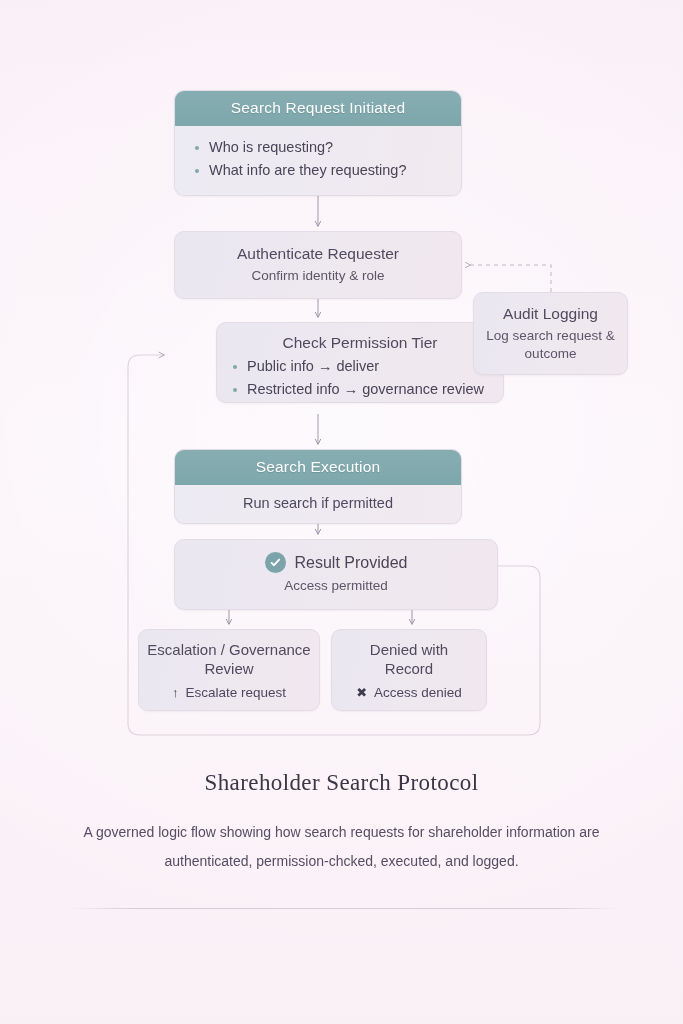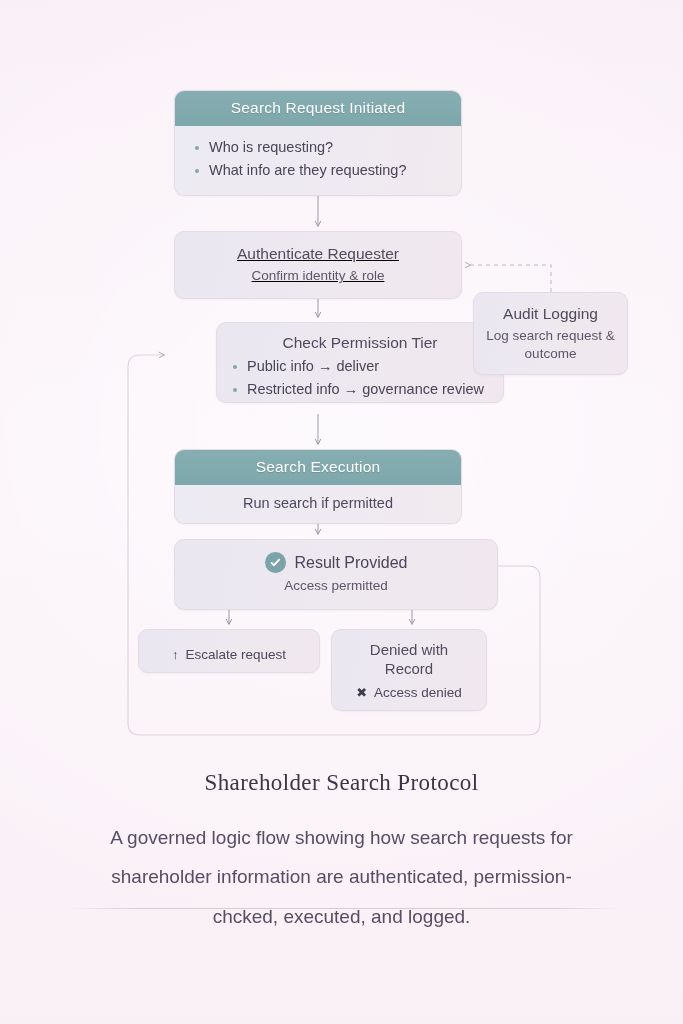--- a/index.html
+++ b/index.html
@@ -95,21 +95,21 @@
     line-height: 1.3;
   }
   .sub-center {
     font-size: 14.5px;
     color: #4f4860;
     text-align: center;
   }
 
   
   #n-initiated { left: 174px; top: 90px;  width: 288px; }
-  #n-auth      { left: 174px; top: 231px; width: 288px; padding: 12px 10px 13px; text-decoration: underline; }
+  #n-auth      { left: 174px; top: 231px; width: 288px; padding: 12px 10px 13px; }
   #n-perm      { left: 174px; top: 322px; width: 288px; padding: 11px 10px 0; margin-left: 42px; }
   #n-audit     { left: 473px; top: 292px; width: 155px; padding: 11px 8px 12px; }
   #n-exec      { left: 174px; top: 449px; width: 288px; }
   #n-result    { left: 174px; top: 539px; width: 324px; padding: 12px 10px 14px; }
   #n-escal     { left: 138px; top: 629px; width: 182px; padding: 10px 8px 10px; }
   #n-denied    { left: 331px; top: 629px; width: 156px; padding: 10px 24px 10px; }
 
   .perm-title {
     font-size: 15.5px;
     color: #514a5f;
@@ -172,21 +172,21 @@
   }
   .cap-title {
     font-family: "Liberation Serif", serif;
     font-size: 23px;
     color: #3b3545;
     letter-spacing: 0.4px;
   }
   .cap-desc {
     margin: 22px auto 16px;
     width: 520px;
-    font-size: 19px;
+    font-size: 14px;
     color: #554e64;
     line-height: 2.07;
   }
   .divider {
     position: absolute;
     left: 70px;
     top: 908px;
     width: 550px;
     height: 1px;
     background: linear-gradient(90deg, rgba(216,205,216,0) 0%, rgba(210,198,211,0.9) 12%, rgba(210,198,211,0.9) 88%, rgba(216,205,216,0) 100%);
@@ -271,20 +271,21 @@
         <svg width="13" height="13" viewBox="0 0 13 13">
           <path d="M2.6,6.9 L5.0,9.2 L10.2,3.6" fill="none" stroke="#ffffff" stroke-width="1.9" stroke-linecap="round" stroke-linejoin="round"></path>
         </svg>
       </span>
       <span class="result-title">Result Provided</span>
     </div>
     <div class="plain-sub">Access permitted</div>
   </div>
 
   <div class="node" id="n-escal">
+    <div class="twoline">Escalation / Governance Review</div>
     <div class="statline">
       <span class="glyph">↑</span>
       <span>Escalate request</span>
     </div>
   </div>
 
   <div class="node" id="n-denied">
     <div class="twoline">Denied with Record</div>
     <div class="statline">
       <span class="glyph">✖</span>

